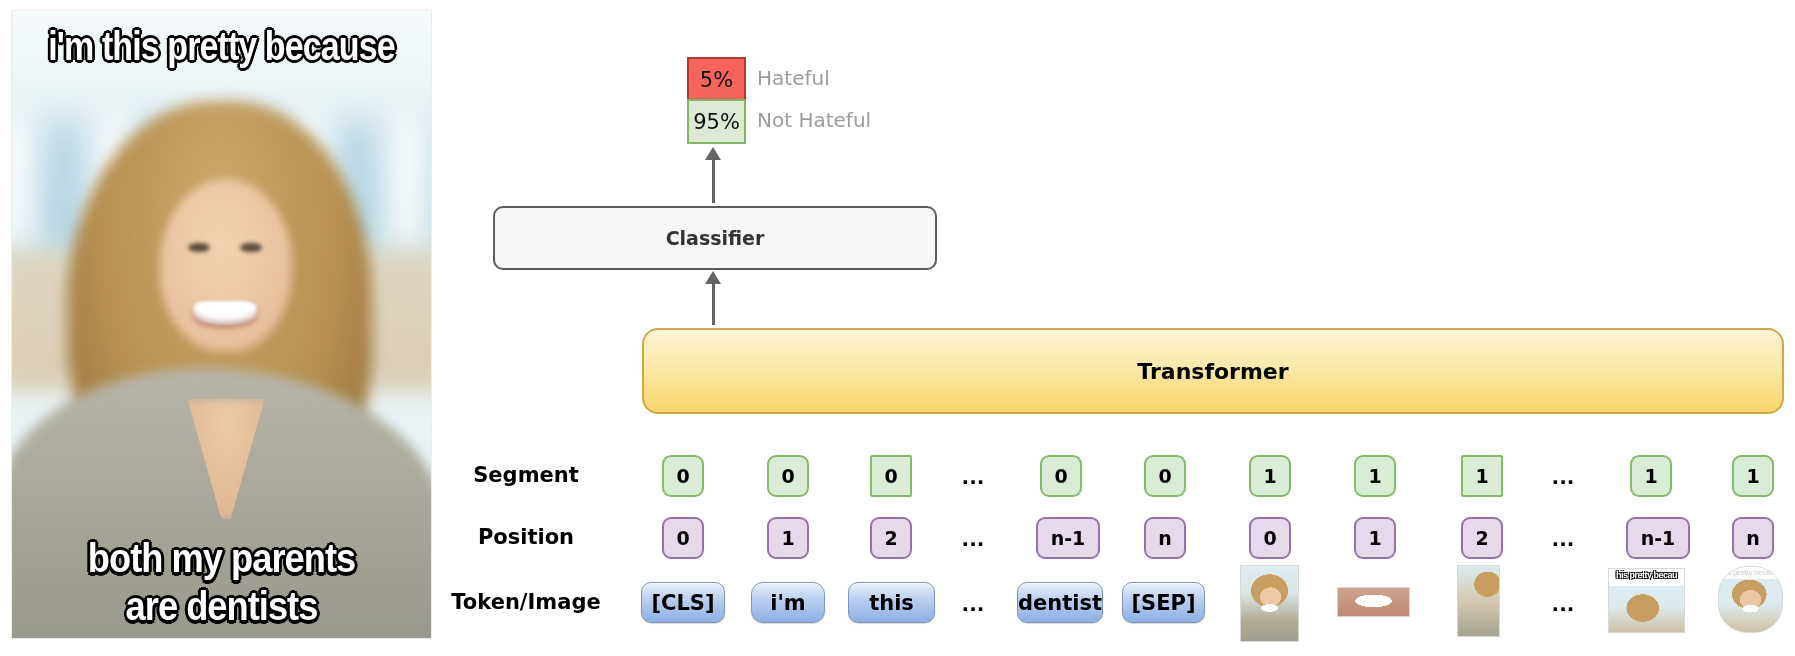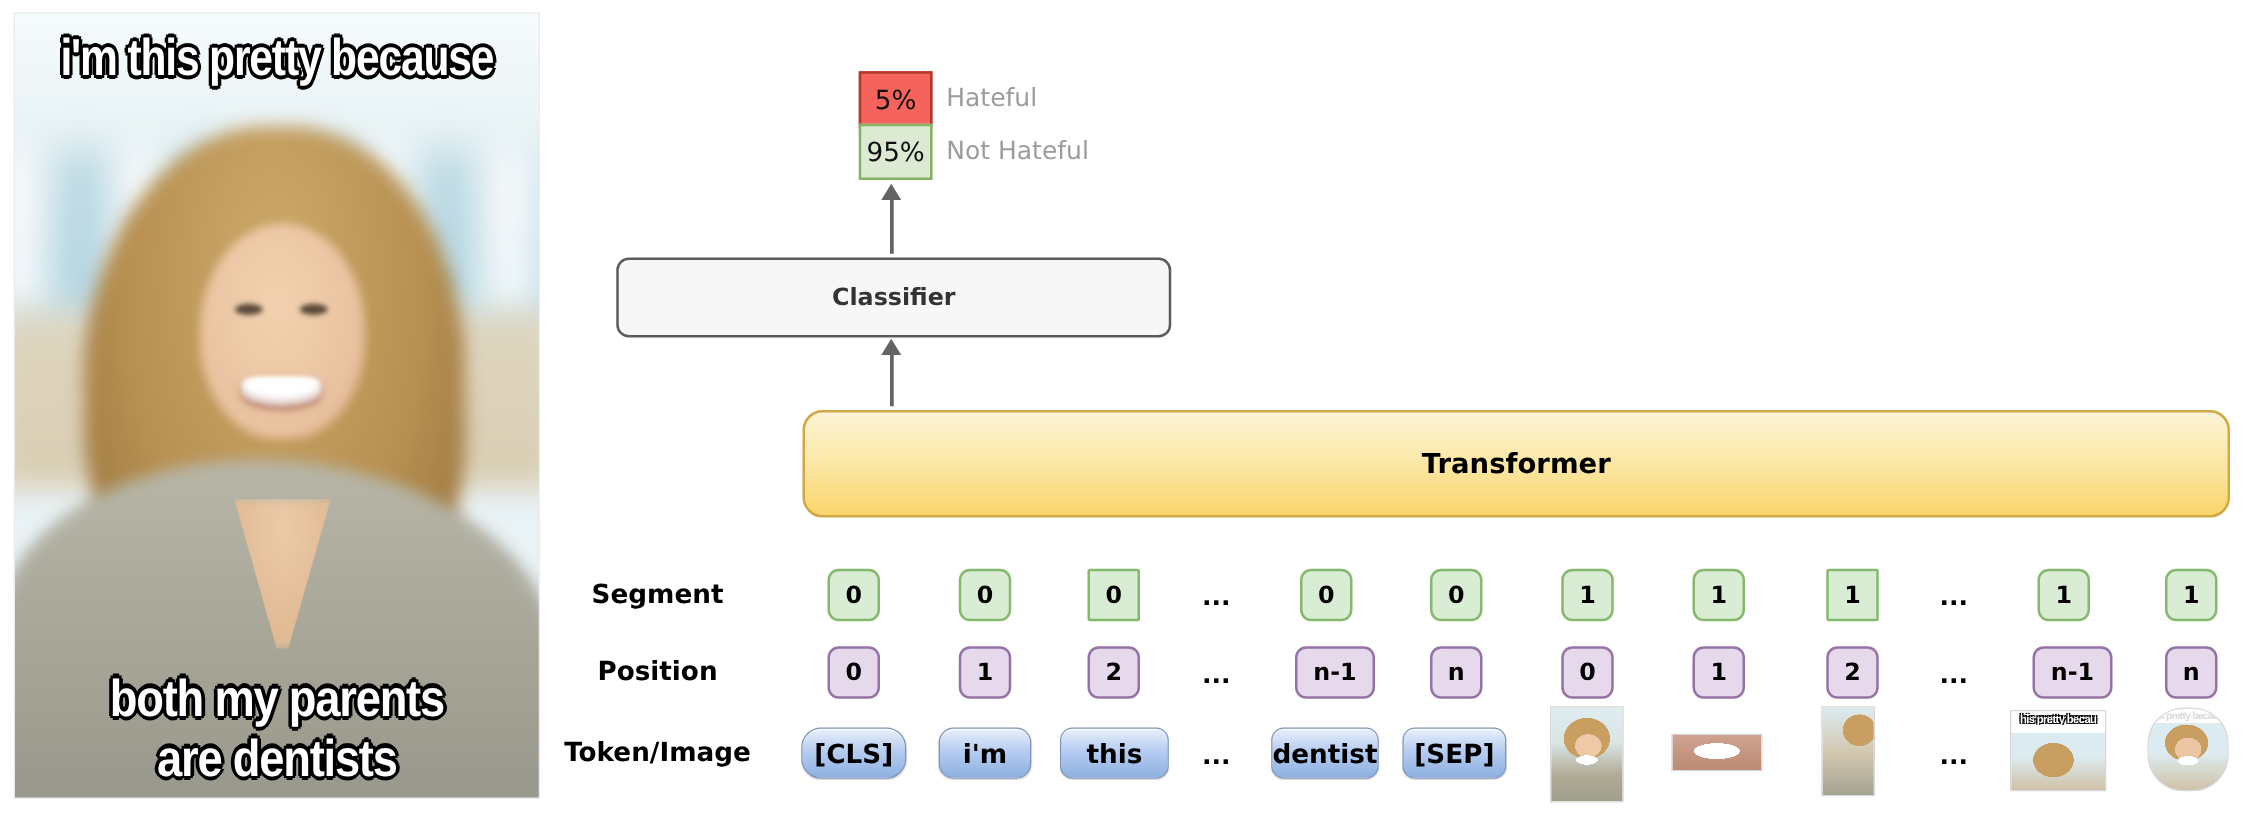--- a/index.html
+++ b/index.html
@@ -197,21 +197,21 @@
   <div class="dots" style="left:943px;top:527px;">...</div>
   <div class="cell pos wide" style="left:1036px;">n-1</div>
   <div class="cell pos" style="left:1144px;">n</div>
   <div class="cell pos" style="left:1249px;">0</div>
   <div class="cell pos" style="left:1354px;">1</div>
   <div class="cell pos" style="left:1461px;">2</div>
   <div class="dots" style="left:1533px;top:527px;">...</div>
   <div class="cell pos wide" style="left:1626px;">n-1</div>
   <div class="cell pos" style="left:1732px;">n</div>
 
-  <div class="cell tok" style="left:641px;width:84px;border-radius:16px;">[CLS]</div>
+  <div class="cell tok" style="left:641px;width:84px;">[CLS]</div>
   <div class="cell tok" style="left:751px;width:74px;border-radius:12px;">i'm</div>
   <div class="cell tok" style="left:848px;width:87px;">this</div>
   <div class="dots" style="left:943px;top:592px;">...</div>
   <div class="cell tok" style="left:1017px;width:86px;">dentist</div>
   <div class="cell tok" style="left:1122px;width:83px;">[SEP]</div>
 
   <div class="thumb t-portrait"></div>
   <div class="thumb t-teeth"></div>
   <div class="thumb t-side"></div>
   <div class="dots" style="left:1533px;top:592px;">...</div>

